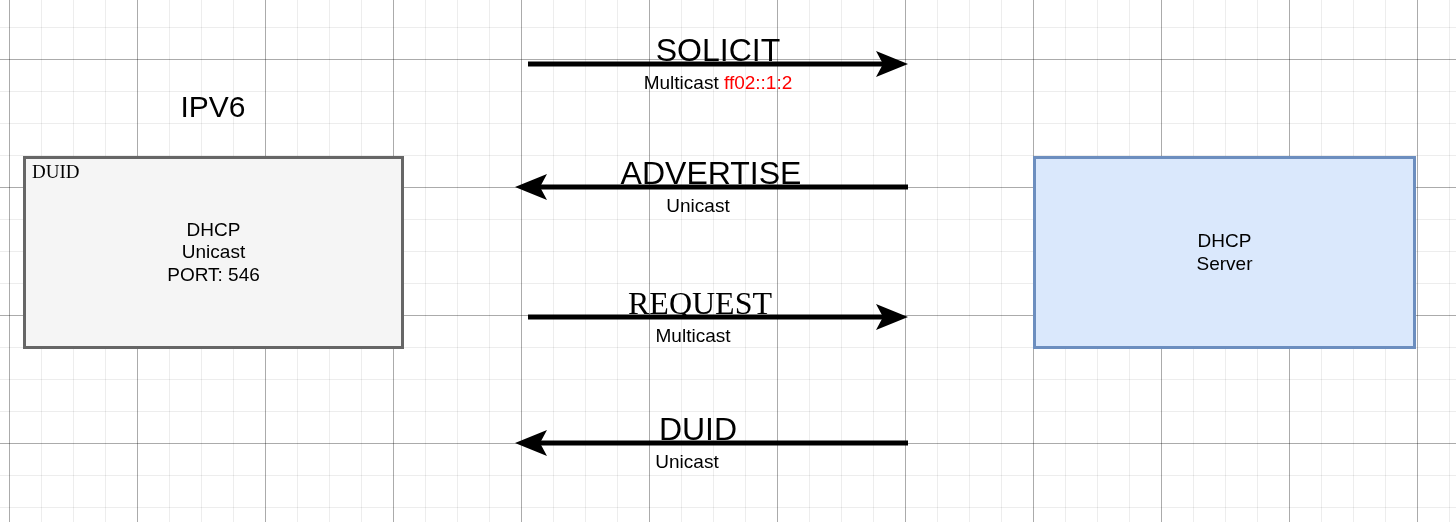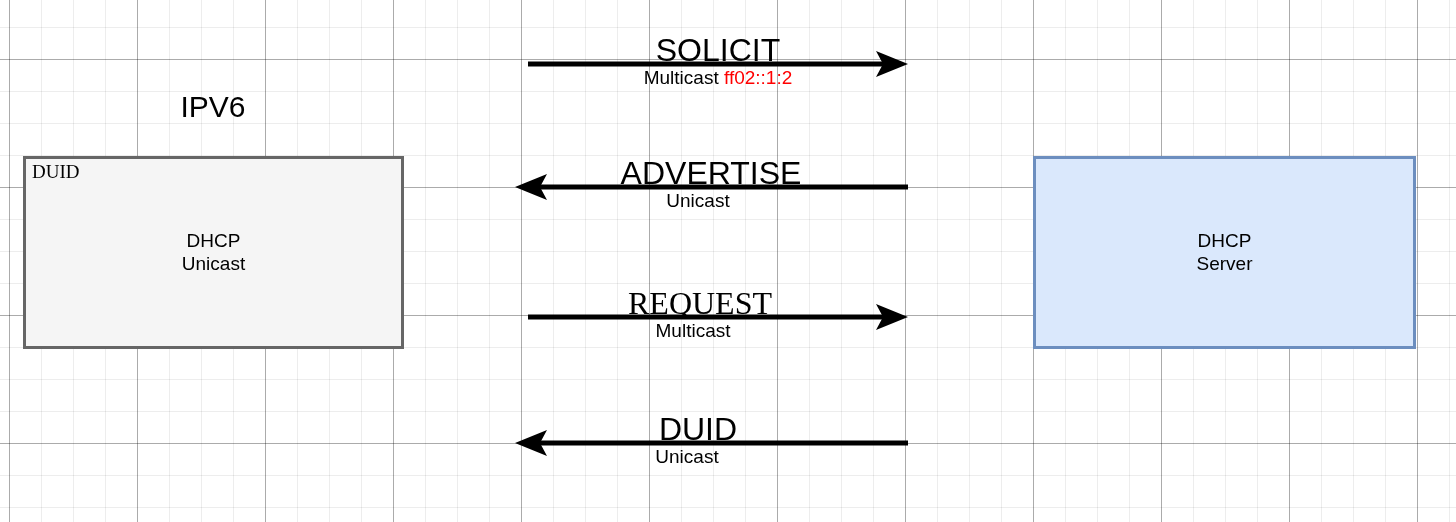--- a/index.html
+++ b/index.html
@@ -105,34 +105,36 @@
     line-height: 1;
     padding: 0 3px;
   }
   .flow-sublabel {
     position: absolute;
     font-size: 19px;
     color: #000000;
     white-space: nowrap;
     transform: translateX(-50%);
     line-height: 1;
+    padding-top: 5px;
   }
   .addr-red { color: #ff0000; }
 </style>
 </head>
 <body>
 
 <div id="canvas">
 
   <div class="float-label" style="left:213px; top:90px;">IPV6</div>
 
   <div class="node" id="client-node">
     <div class="corner-label">DUID</div>
     <div class="node-line">DHCP</div>
     <div class="node-line">Unicast</div>
+    <div class="node-line">PORT: 546</div>
   </div>
 
   <div class="node" id="server-node">
     <div class="node-line">DHCP</div>
     <div class="node-line">Server</div>
   </div>
 
   <div class="flow" style="left:528px; top:64px; width:380px;">
     <svg class="flow-svg" width="380" height="80" viewBox="0 0 380 80">
       <line x1="0" y1="40" x2="366" y2="40" stroke="#000000" stroke-width="5"></line>

